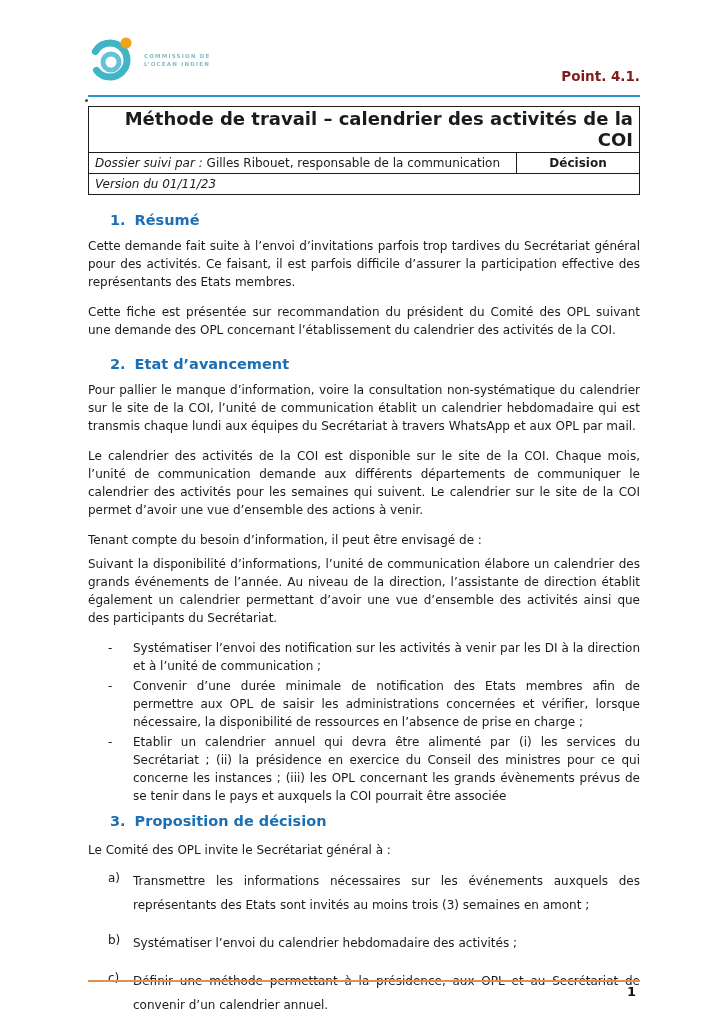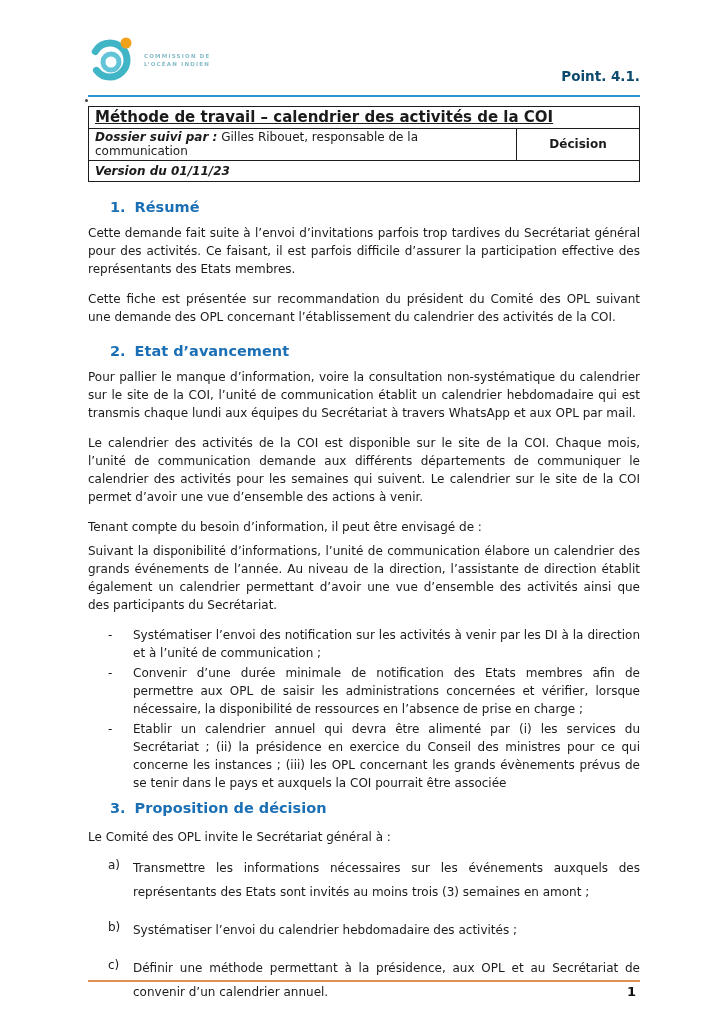--- a/index.html
+++ b/index.html
@@ -20,21 +20,21 @@
   
   .header-row{
     display:flex;justify-content:space-between;align-items:flex-end;
     height:48px;
   }
   .logo-block{display:flex;align-items:center;gap:6px;margin-top:-4px;}
   .logo-text{
     font-size:5.5px;letter-spacing:1.2px;color:#85bcc8;
     line-height:1.5;text-transform:uppercase;font-weight:bold;
   }
-  .point-label{font-size:13.5px;font-weight:bold;color:#0c4a6e;padding-bottom:2px;}
+  .point-label{font-size:13.5px;font-weight:bold;color:#7f1d1d;padding-bottom:2px;}
   .rule-blue{
     margin-top:9px;height:0;
     border-top:2px solid #2e93d2;
     position:relative;
   }
   .stray-mark{
     position:absolute;left:-3px;top:2px;
     width:3px;height:3px;background:#444;border-radius:50%;
   }
   
@@ -43,24 +43,24 @@
     border-collapse:collapse;
     margin-top:9px;
     font-size:12px;
   }
   table.info td{
     border:1.6px solid #1c1c1c;
     padding:1px 6px 2px 6px;
     height:17px;
     vertical-align:middle;
   }
-  td.t-title{text-align:left;font-weight:bold;font-size:15px;text-decoration:underline;}
+  td.t-title{text-align:right;font-weight:bold;font-size:18px;}
   td.t-right{text-align:center;width:110px;}
   .bold{font-weight:bold;}
-  .italic{font-style:italic;font-weight:bold;}
+  .italic{font-style:italic;}
   
   .heading{
     display:flex;gap:9px;
     color:#1b6fb5;font-weight:bold;font-size:14.5px;
     padding-left:22px;
     margin-top:17px;margin-bottom:9px;
   }
   .para{
     font-size:12px;line-height:18px;
     text-align:justify;

